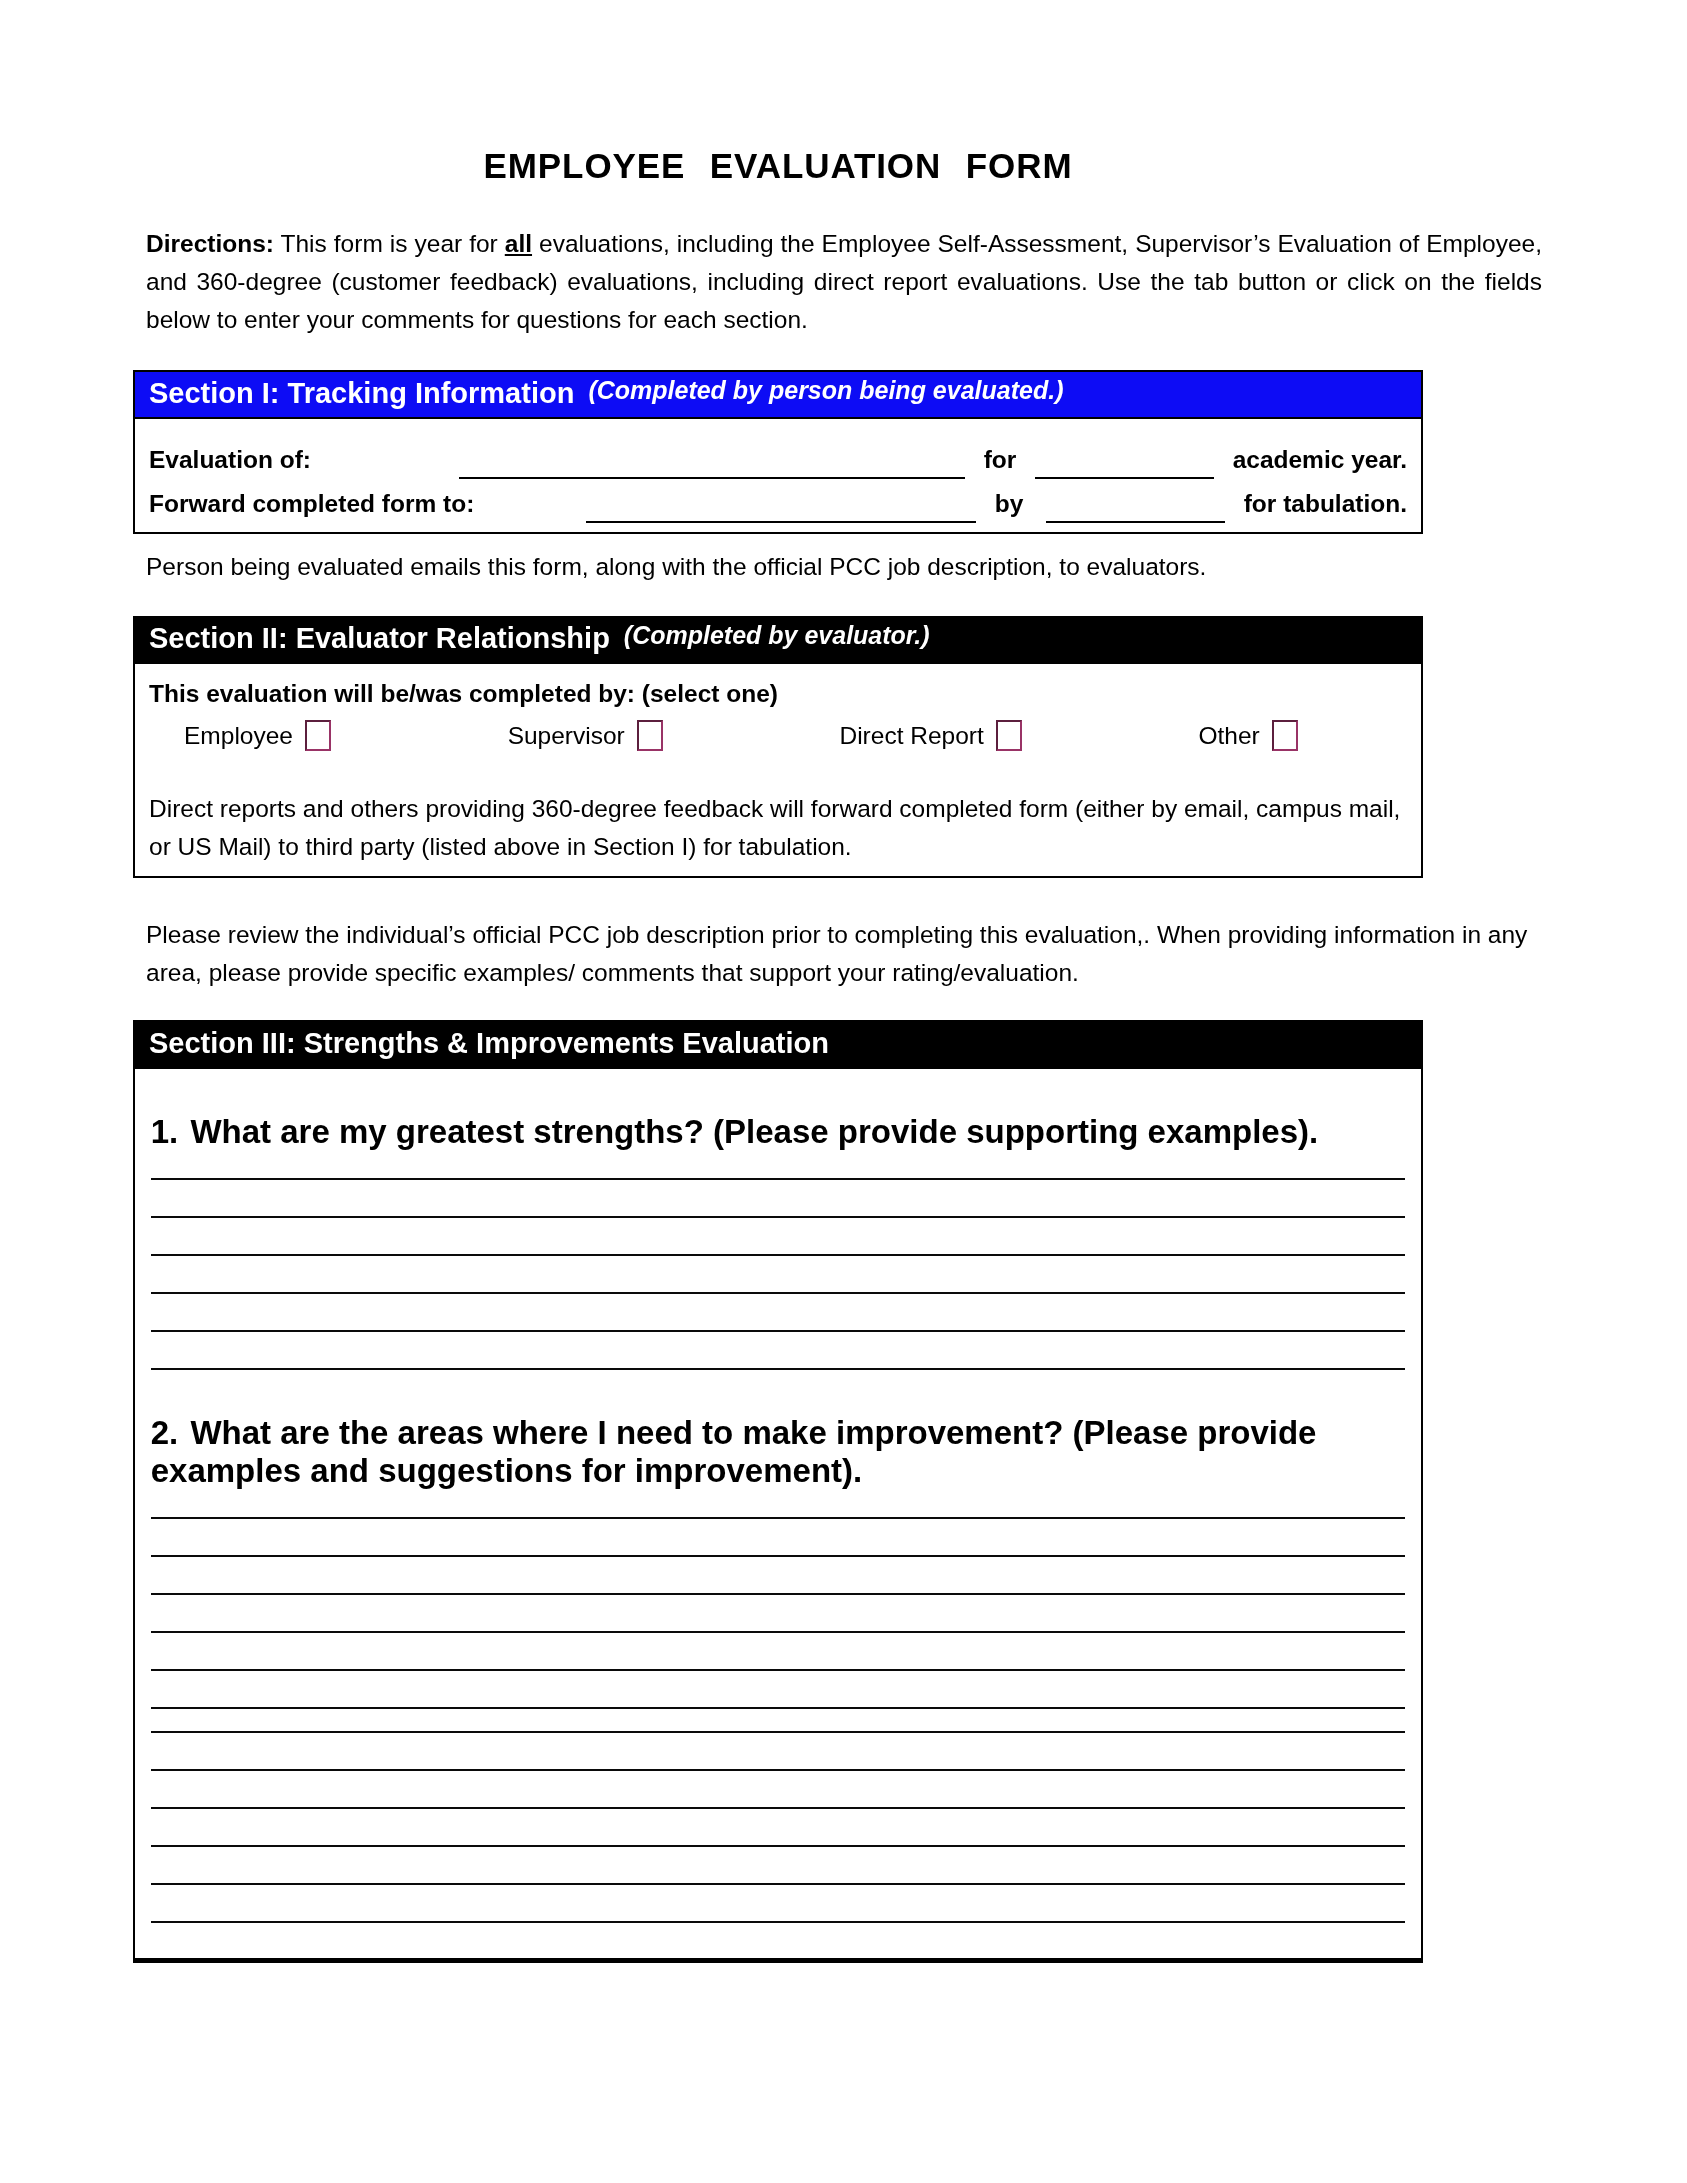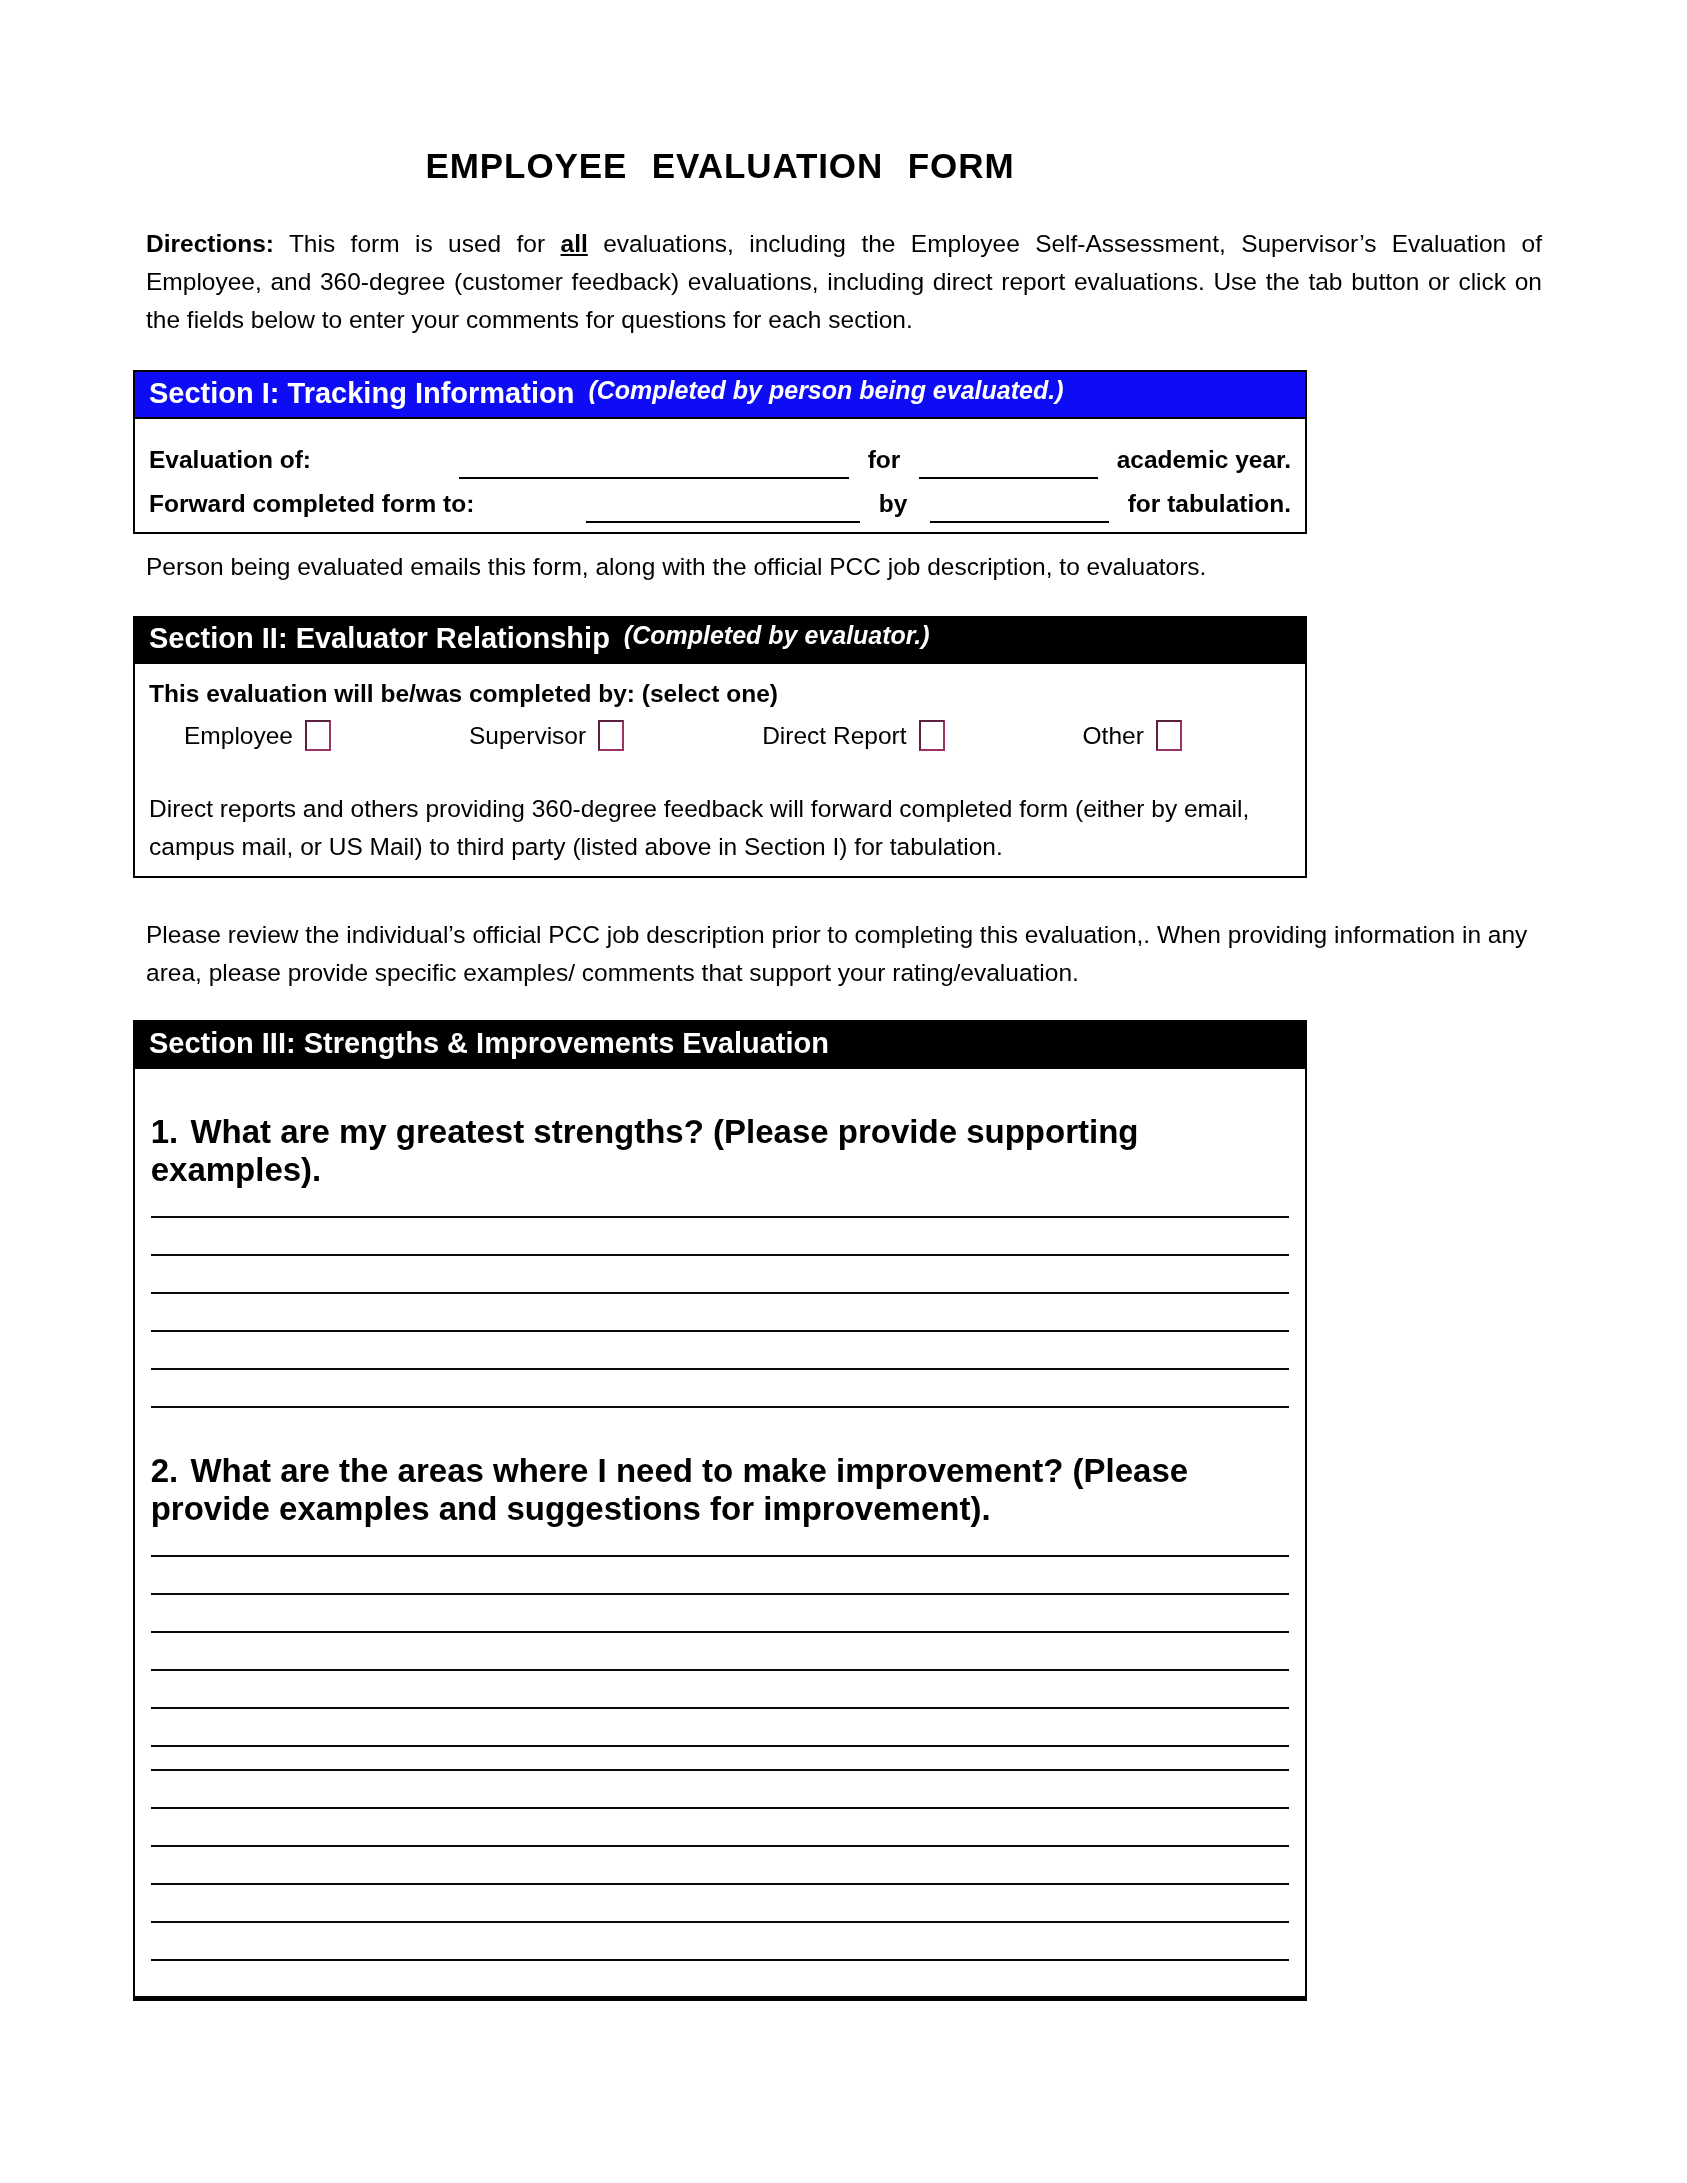--- a/index.html
+++ b/index.html
@@ -2,21 +2,21 @@
 <html style="font-size:14px"><head>
 <meta charset="utf-8">
 <style>
   * { box-sizing: border-box; margin: 0; padding: 0; }
   html, body {
     width: 1687px; height: 2184px;
     background: #ffffff;
     font-family: "Liberation Sans", sans-serif;
     color: #000;
   }
-  .page { width: 1174px; margin-left: 133px; }
+  .page { width: 1290px; margin-left: 133px; }
 
   .title {
     margin-top: 147px;
     text-align: center;
     font-size: 35px;
     font-weight: bold;
     letter-spacing: 0.9px;
     word-spacing: 14px;
     line-height: 38px;
   }
@@ -101,21 +101,21 @@
 </style>
 </head>
 <body>
 
 <div class="page">
 
   <h1 class="title">EMPLOYEE EVALUATION FORM</h1>
 
   <p class="para directions">
     <span class="b">Directions:</span>
-    <span>This form is used for</span>
+    <span>This form is year for</span>
     <span class="b u">all</span>
     <span>evaluations, including the Employee Self-Assessment, Supervisor’s Evaluation of Employee, and 360-degree (customer feedback) evaluations, including direct report evaluations. Use the tab button or click on the fields below to enter your comments for questions for each section.</span>
   </p>
 
   <section class="box" id="section1">
     <div class="box-header blue">
       <span class="hdr-title">Section I: Tracking Information</span>
       <span class="hdr-sub">(Completed by person being evaluated.)</span>
     </div>
     <div class="s1-body">

